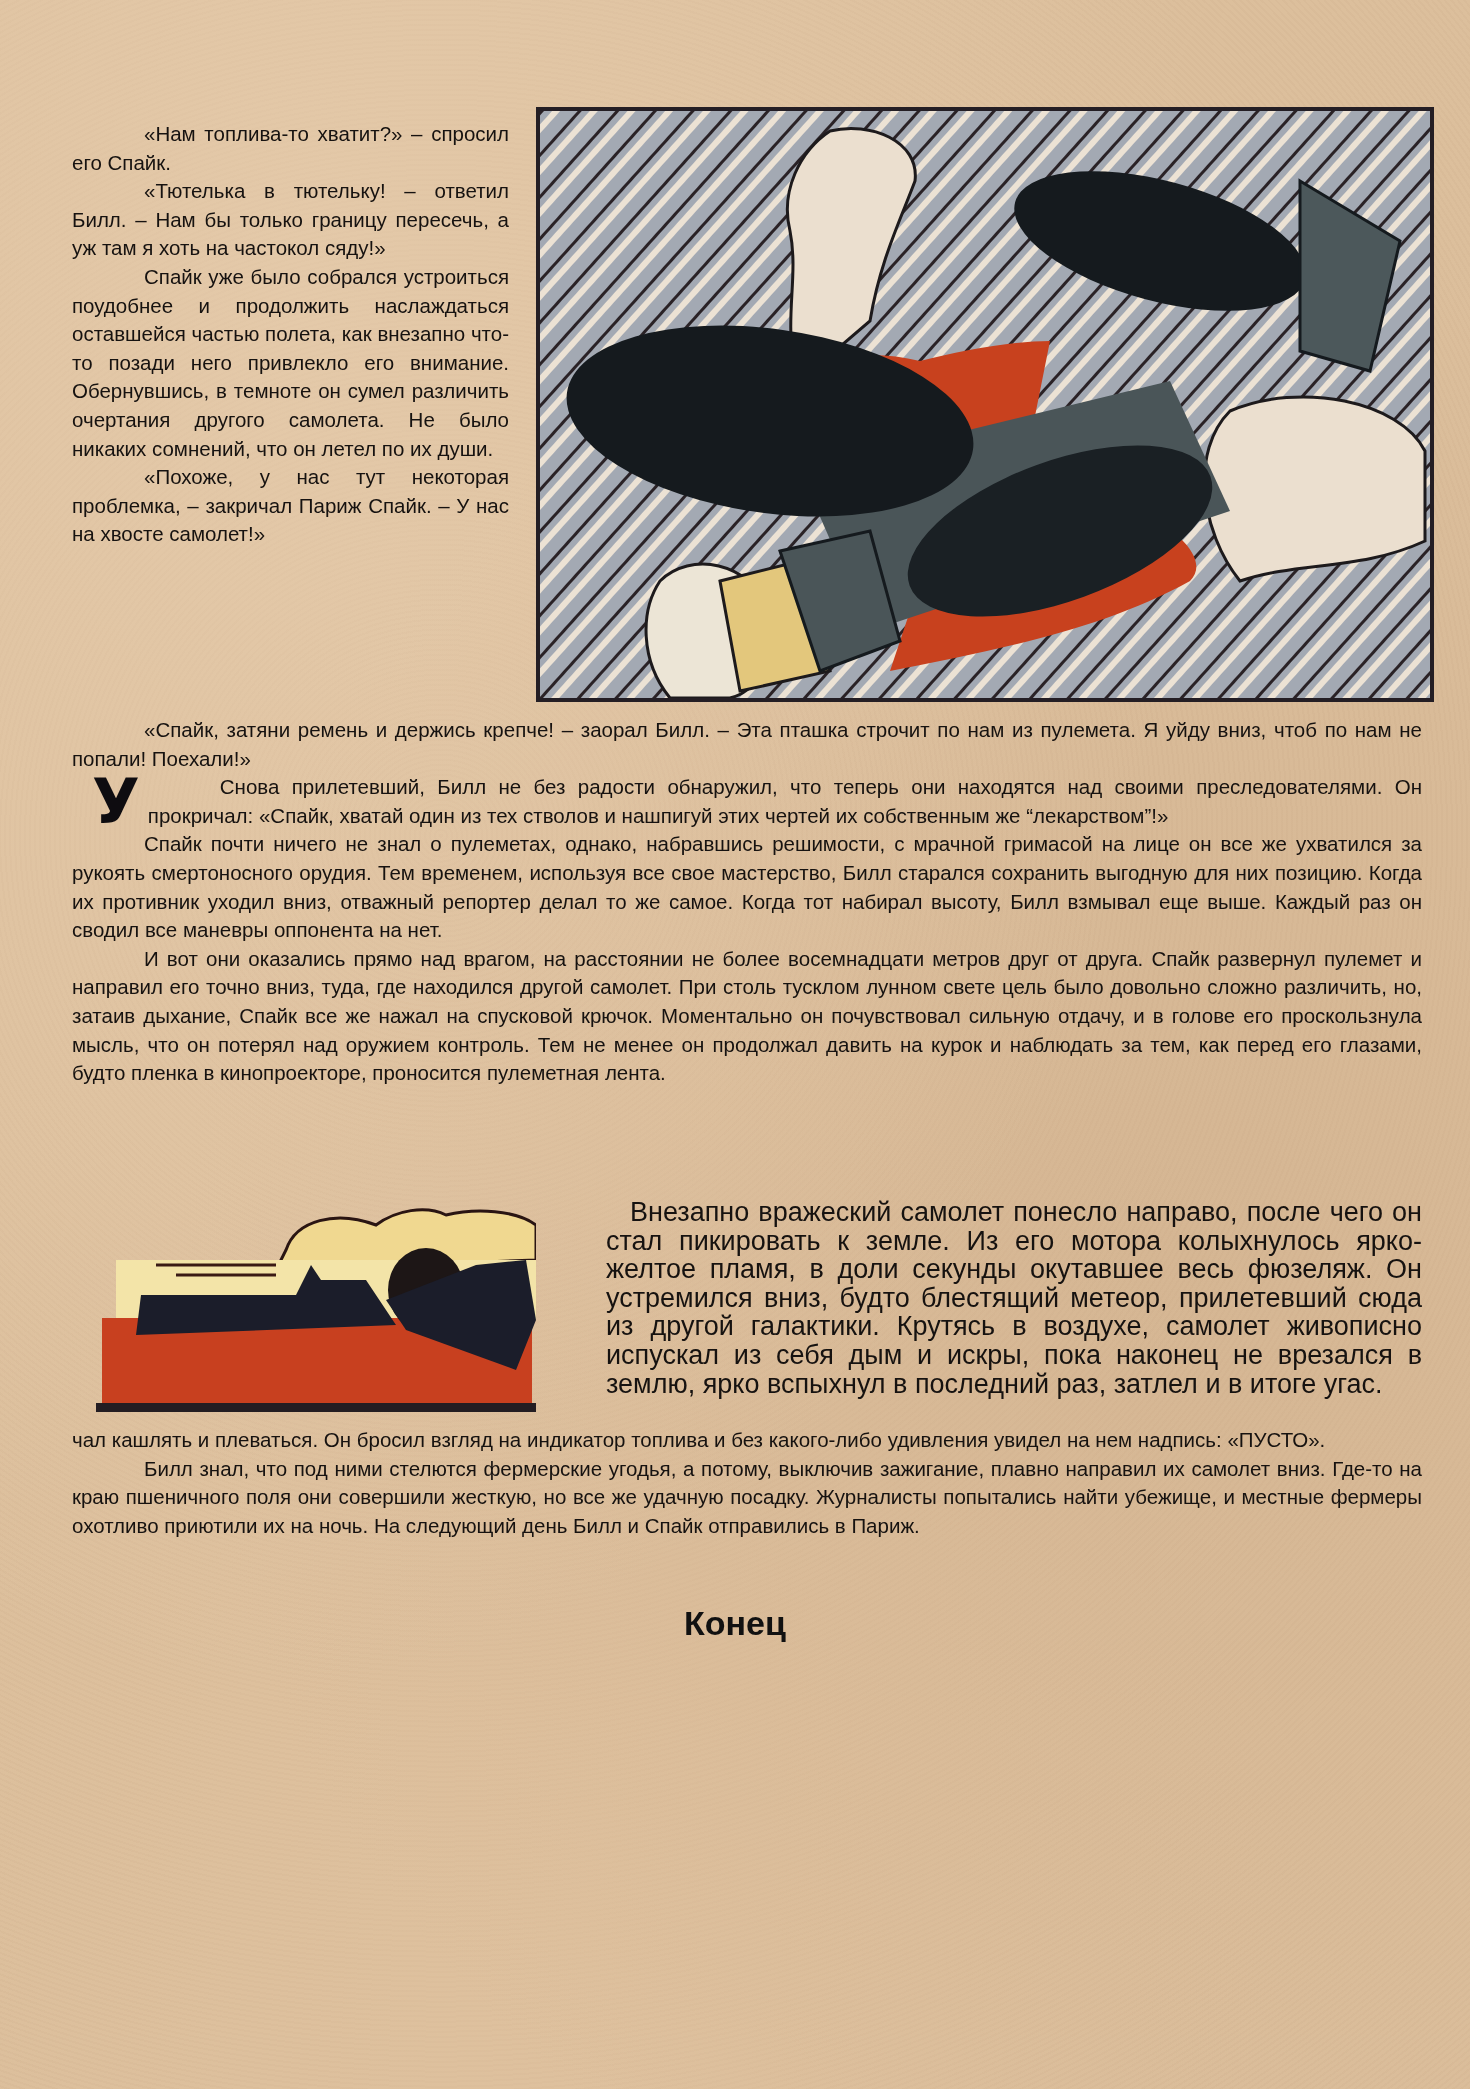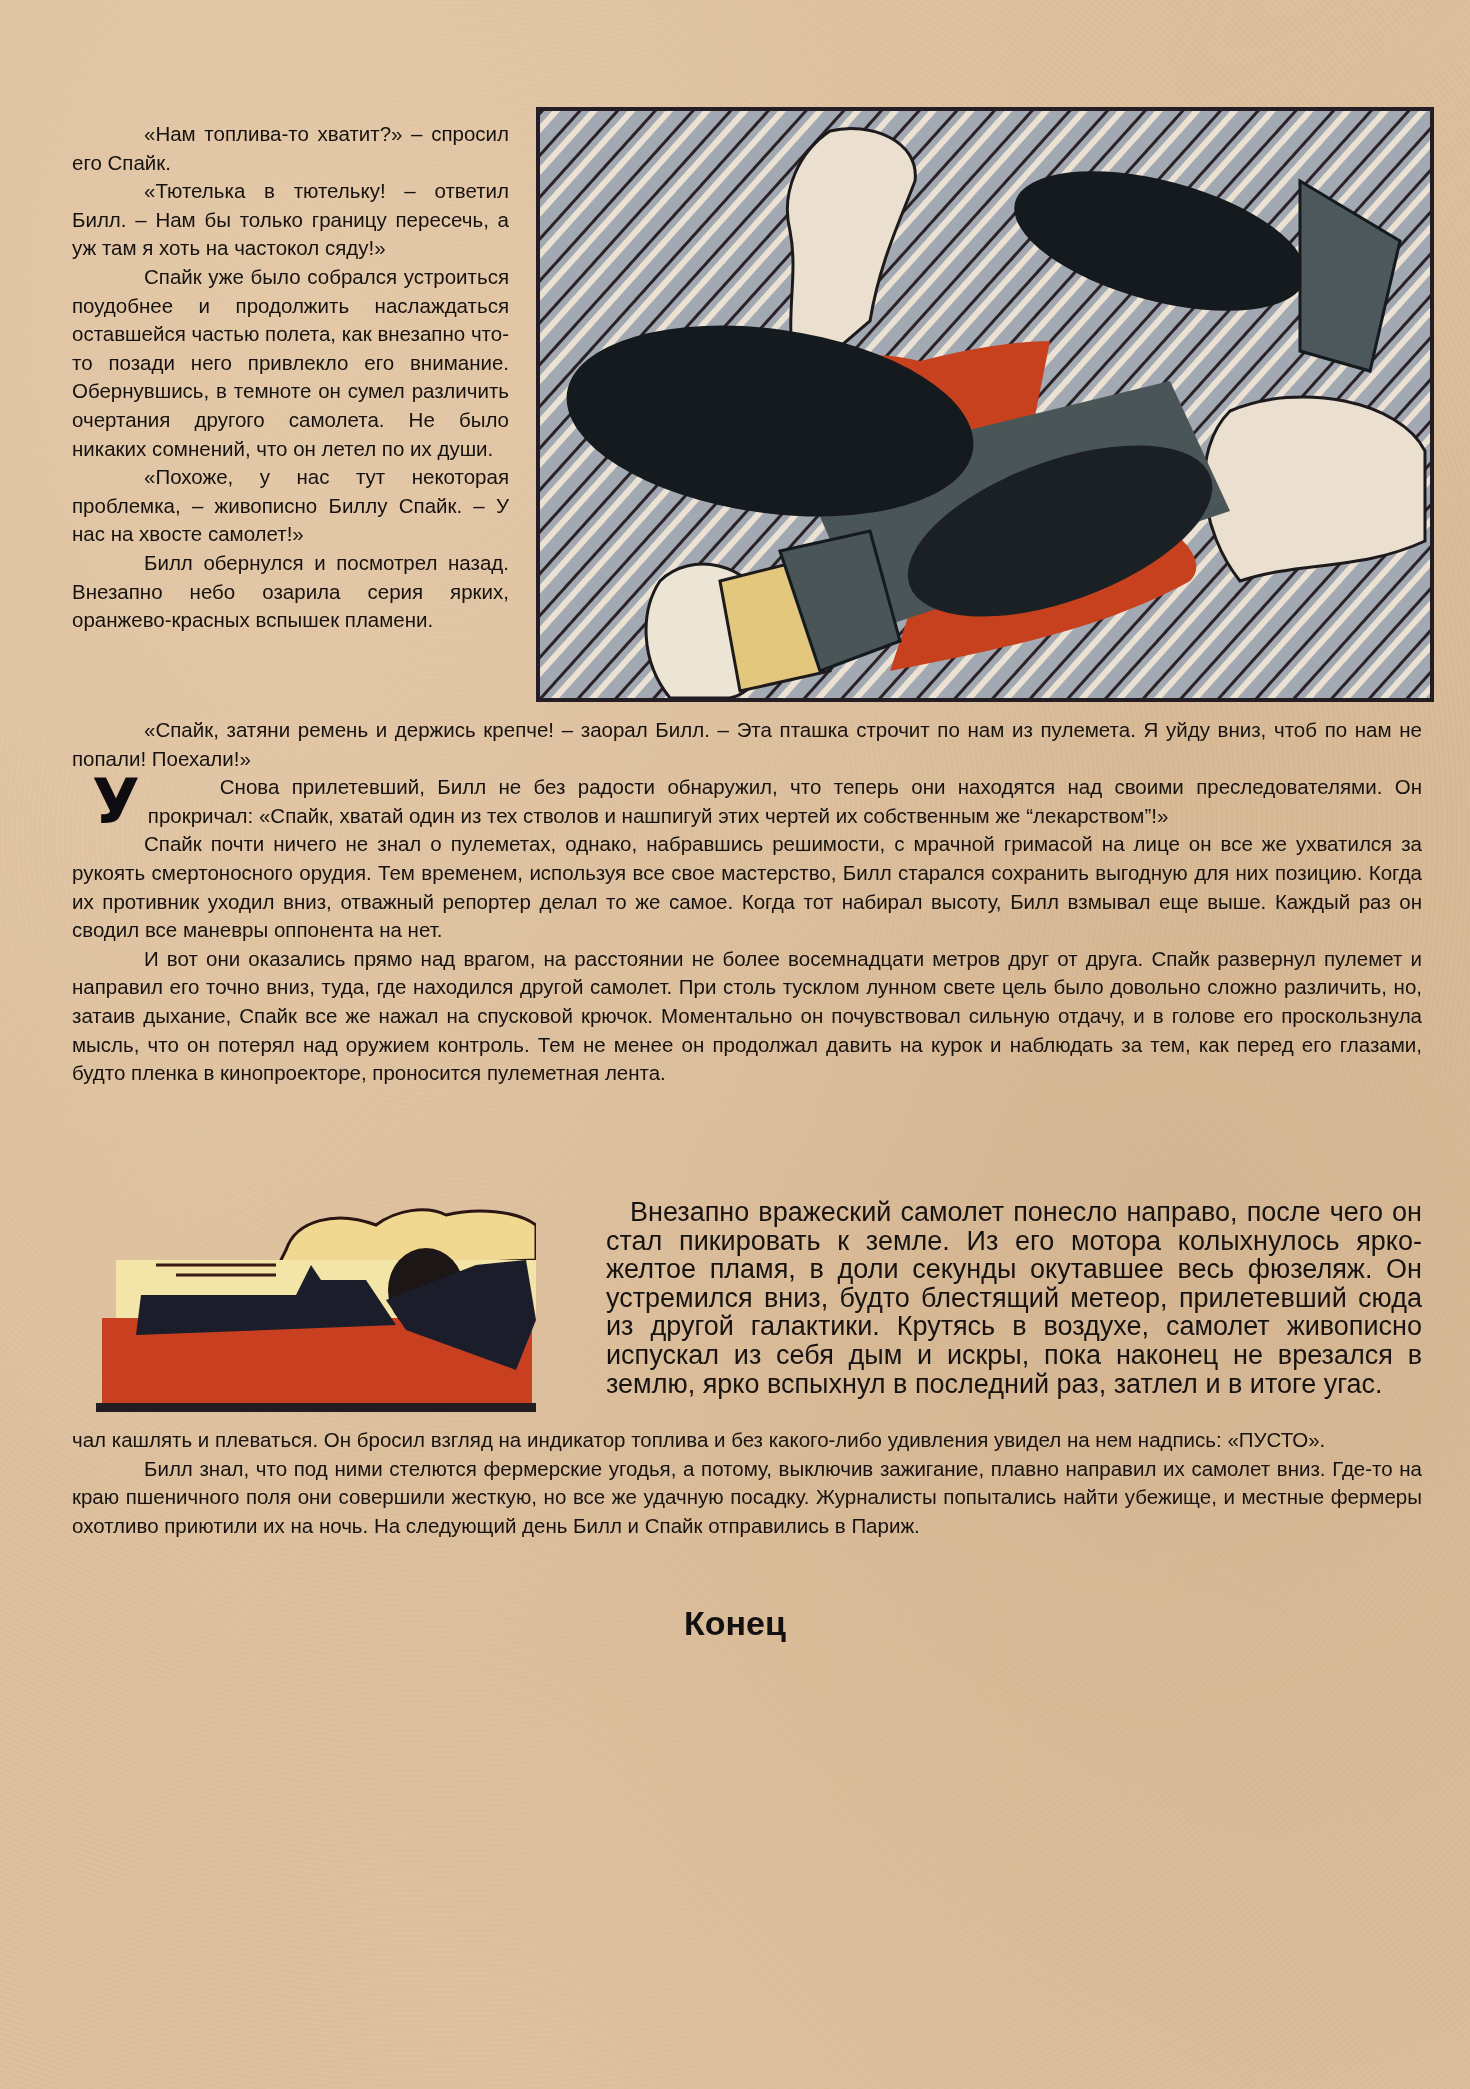--- a/index.html
+++ b/index.html
@@ -54,22 +54,21 @@
 </style>
 </head>
 <body>
 
 <div class="page">
 
   <div class="col-left">
     <p class="ind">«Нам топлива-то хватит?» – спросил его Спайк.</p>
     <p class="ind">«Тютелька в тютельку! – ответил Билл. – Нам бы только границу пересечь, а уж там я хоть на частокол сяду!»</p>
     <p class="ind">Спайк уже было собрался устроиться поудобнее и продолжить наслаждаться оставшейся частью полета, как внезапно что-то позади него привлекло его внимание. Обернувшись, в темноте он сумел различить очертания другого самолета. Не было никаких сомнений, что он летел по их души.</p>
-    <p class="ind">«Похоже, у нас тут некоторая проблемка, – живописно Биллу Спайк. – У нас на хвосте самолет!»</p>
-    <p class="ind">Билл обернулся и посмотрел назад. Внезапно небо озарила серия ярких, оранжево-красных вспышек пламени.</p>
+    <p class="ind">«Похоже, у нас тут некоторая проблемка, – закричал Париж Спайк. – У нас на хвосте самолет!»</p>
   </div>
 
   <div class="panel-top">
     <svg width="890" height="587" viewBox="0 0 890 587">
       <defs>
         <pattern id="speed" width="28" height="28" patternUnits="userSpaceOnUse" patternTransform="rotate(-48)">
           <rect width="28" height="28" fill="#a3a9b3"></rect>
           <rect x="0" y="0" width="28" height="3" fill="#2a2226"></rect>
           <rect x="0" y="9" width="28" height="6" fill="#ece2d4"></rect>
         </pattern>

